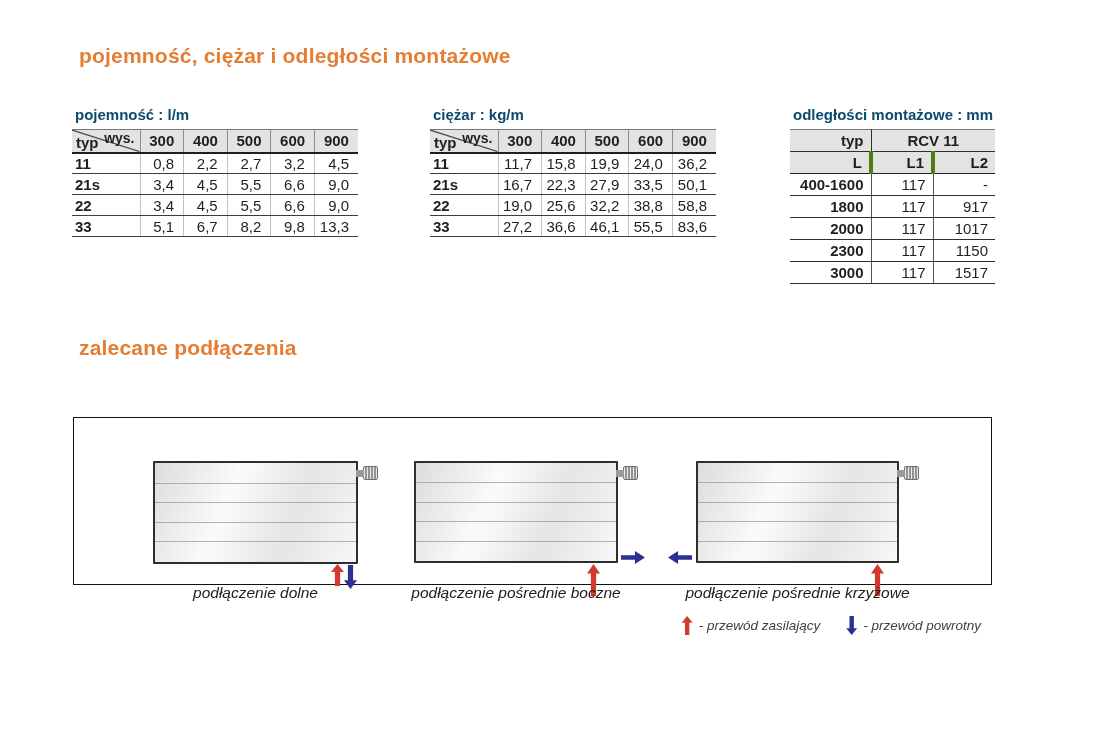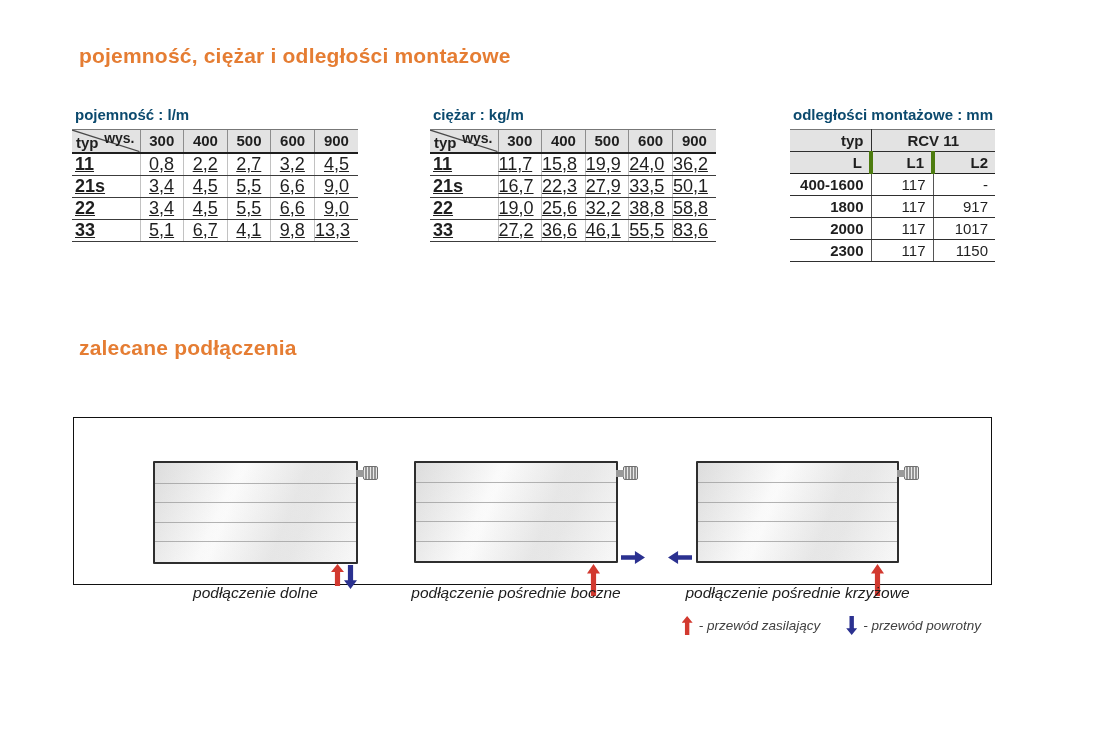--- a/index.html
+++ b/index.html
@@ -31,21 +31,21 @@
   table{border-collapse:collapse;table-layout:fixed;}
   .matrix{width:286px;}
   .matrix col.c0{width:68px;}
   .matrix col.cv{width:43.6px;}
   .matrix thead th{
     height:23px;background:var(--hdr);font-size:15px;font-weight:bold;text-align:center;
     border-bottom:2.5px solid #1f1f1f;border-top:1px solid #777;
   }
   .matrix thead th + th{border-left:1px solid #8d8d8d;}
   .matrix tbody tr{height:21px;}
-  .matrix tbody th,.matrix tbody td{border-bottom:1.5px solid #3c3c3c;font-size:18px;text-decoration:underline;}
+  .matrix tbody th,.matrix tbody td{border-bottom:1.5px solid #3c3c3c;font-size:15px;}
   .matrix tbody th{text-align:left;padding-left:3px;font-weight:bold;}
   .matrix tbody td{text-align:right;padding-right:9px;border-left:1px solid #c2c2c2;}
 
   .corner{position:relative;}
   .corner .diag{position:absolute;left:0;top:0;width:100%;height:100%;}
   .corner .diag line{stroke:#4a4a4a;stroke-width:1.3;vector-effect:non-scaling-stroke;}
   .corner .c-top{position:absolute;top:0;right:5px;font-size:14px;}
   .corner .c-bot{position:absolute;bottom:1px;left:4px;font-size:15px;}
 
   
@@ -183,21 +183,21 @@
             <td>3,4</td>
             <td>4,5</td>
             <td>5,5</td>
             <td>6,6</td>
             <td>9,0</td>
           </tr>
           <tr>
             <th>33</th>
             <td>5,1</td>
             <td>6,7</td>
-            <td>4,1</td>
+            <td>8,2</td>
             <td>9,8</td>
             <td>13,3</td>
           </tr>
         </tbody>
       </table>
   </div>
 
   <div class="tbl-wrap" id="wrap-ciezar">
     <div class="tbl-label">ciężar : kg/m</div>
     <table class="matrix">
@@ -295,20 +295,25 @@
           <tr>
             <th>2000</th>
             <td>117</td>
             <td>1017</td>
           </tr>
           <tr>
             <th>2300</th>
             <td>117</td>
             <td>1150</td>
           </tr>
+          <tr>
+            <th>3000</th>
+            <td>117</td>
+            <td>1517</td>
+          </tr>
         </tbody>
     </table>
   </div>
 
   <h2 class="sec-title" id="title2">zalecane podłączenia</h2>
 
   <div class="diagram-box">
 
     <div class="radiator" id="rad1">
       <div class="valve"></div>

